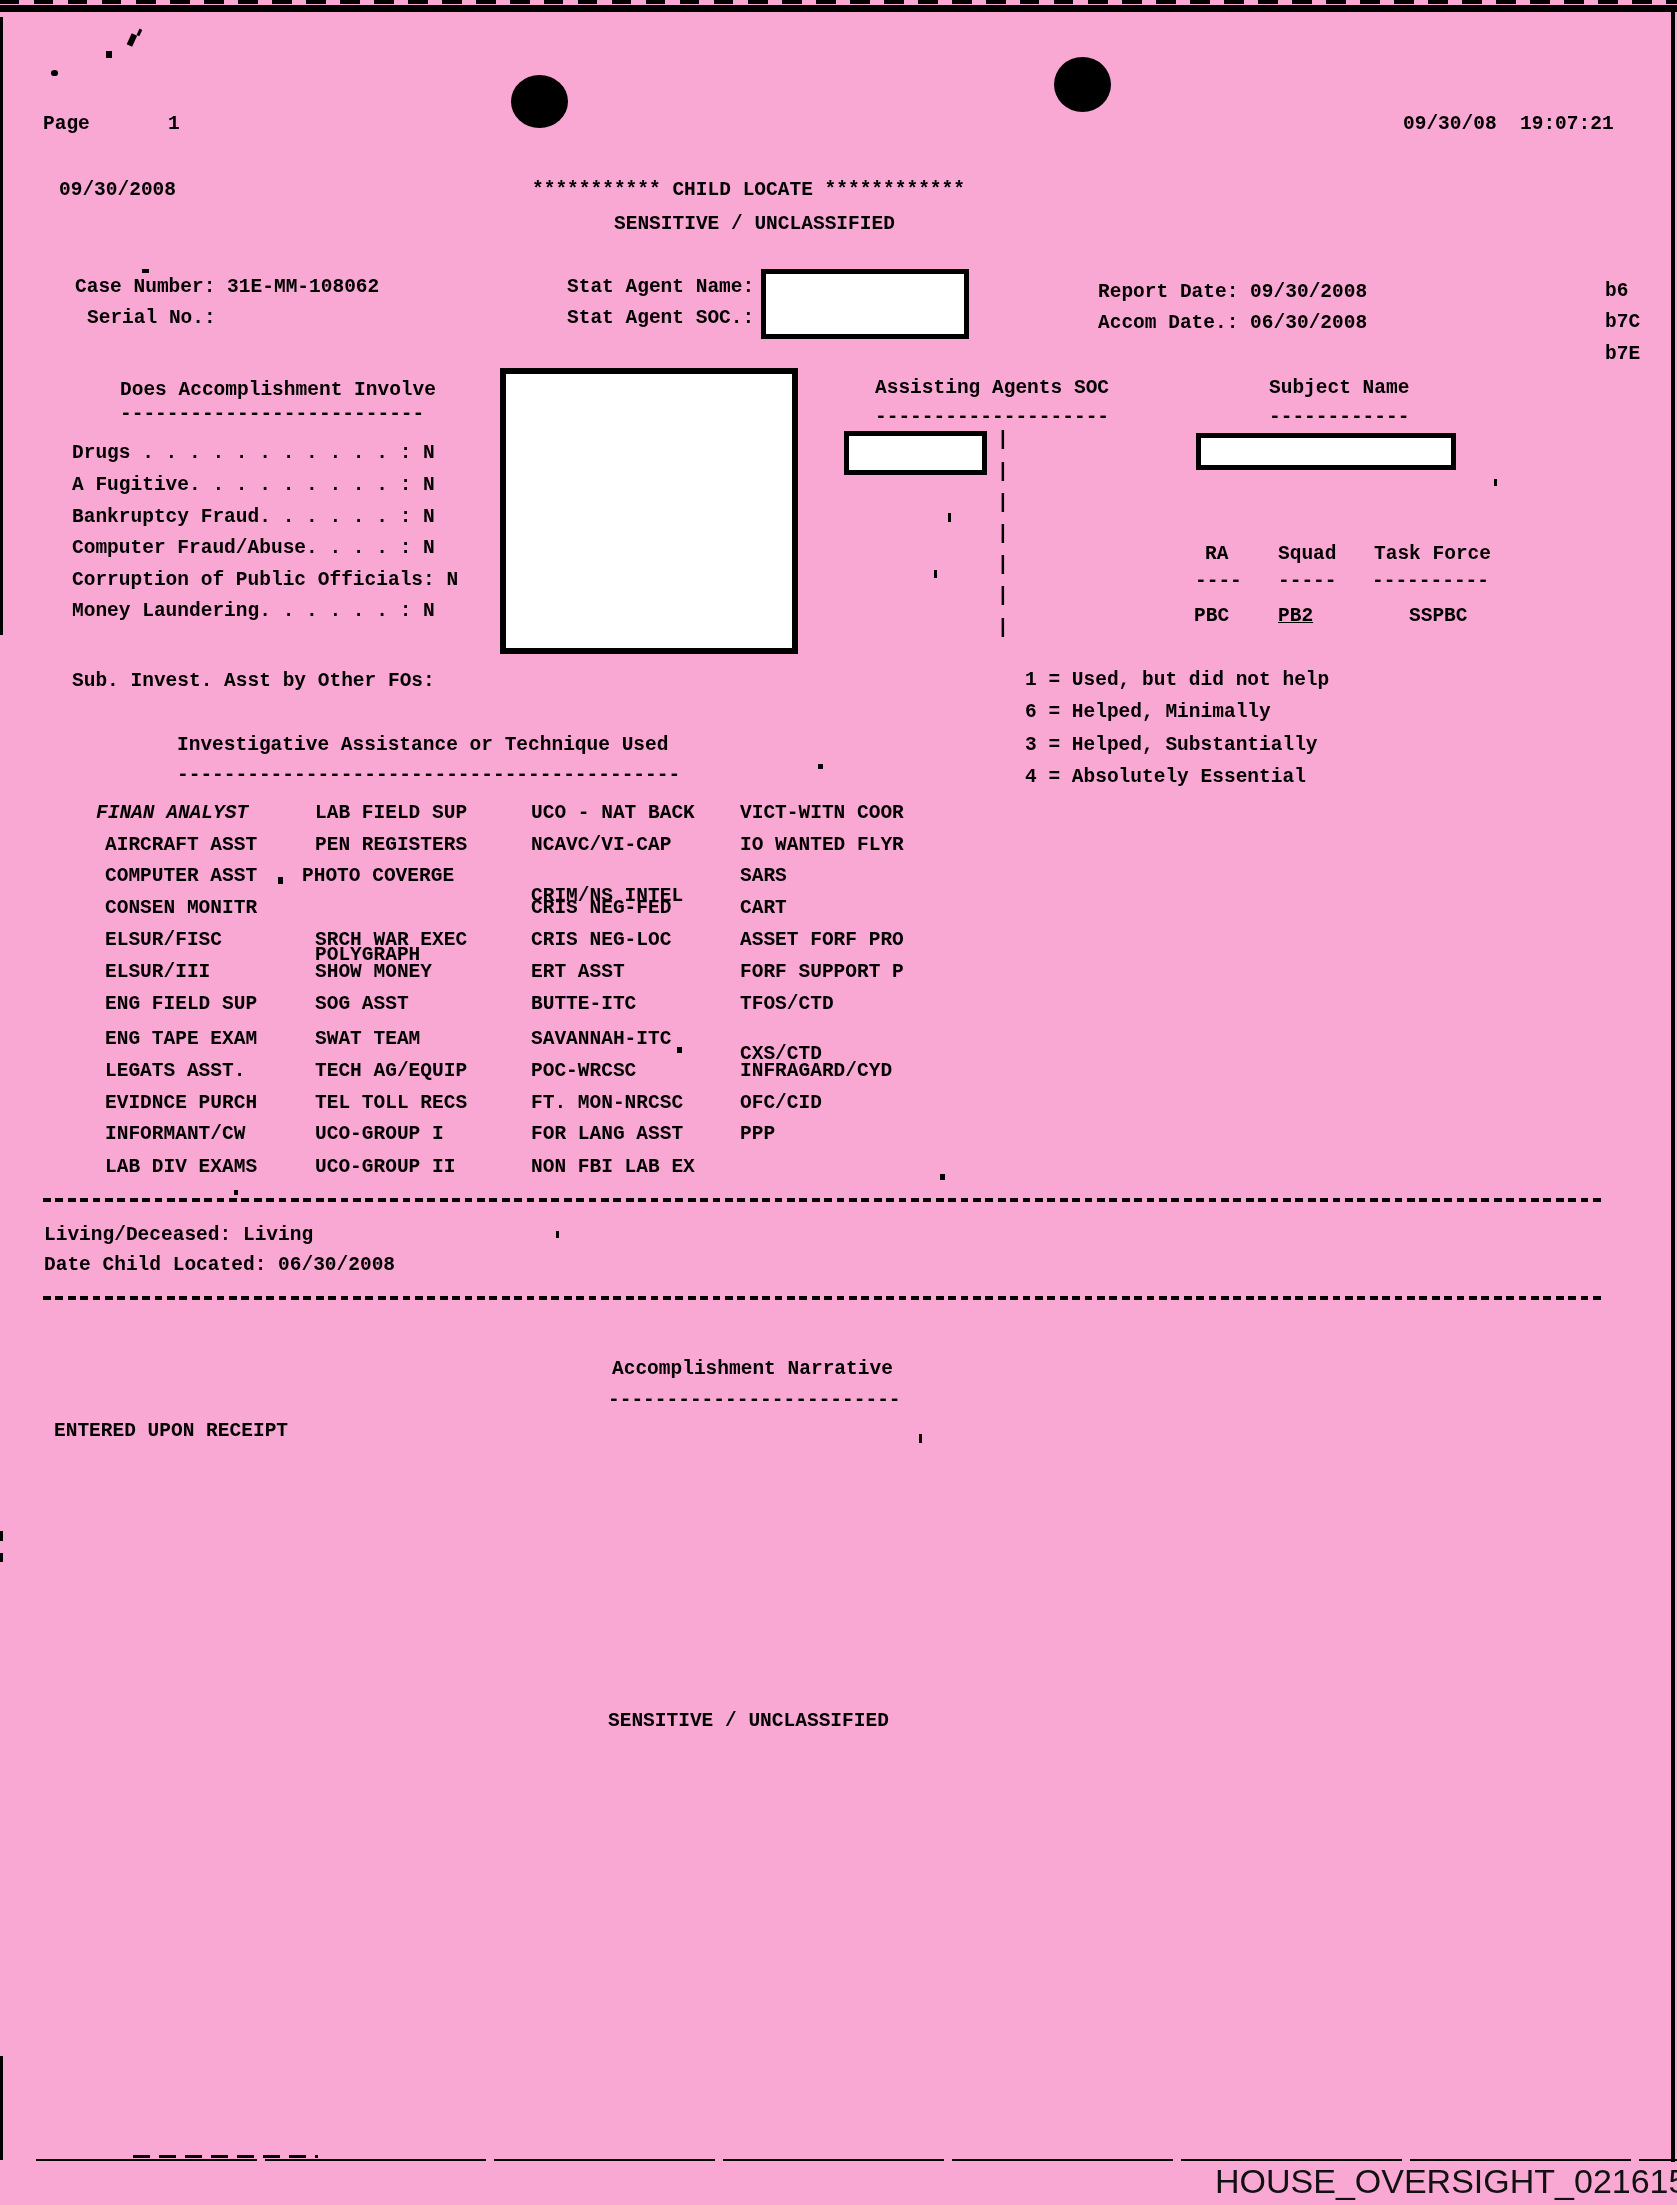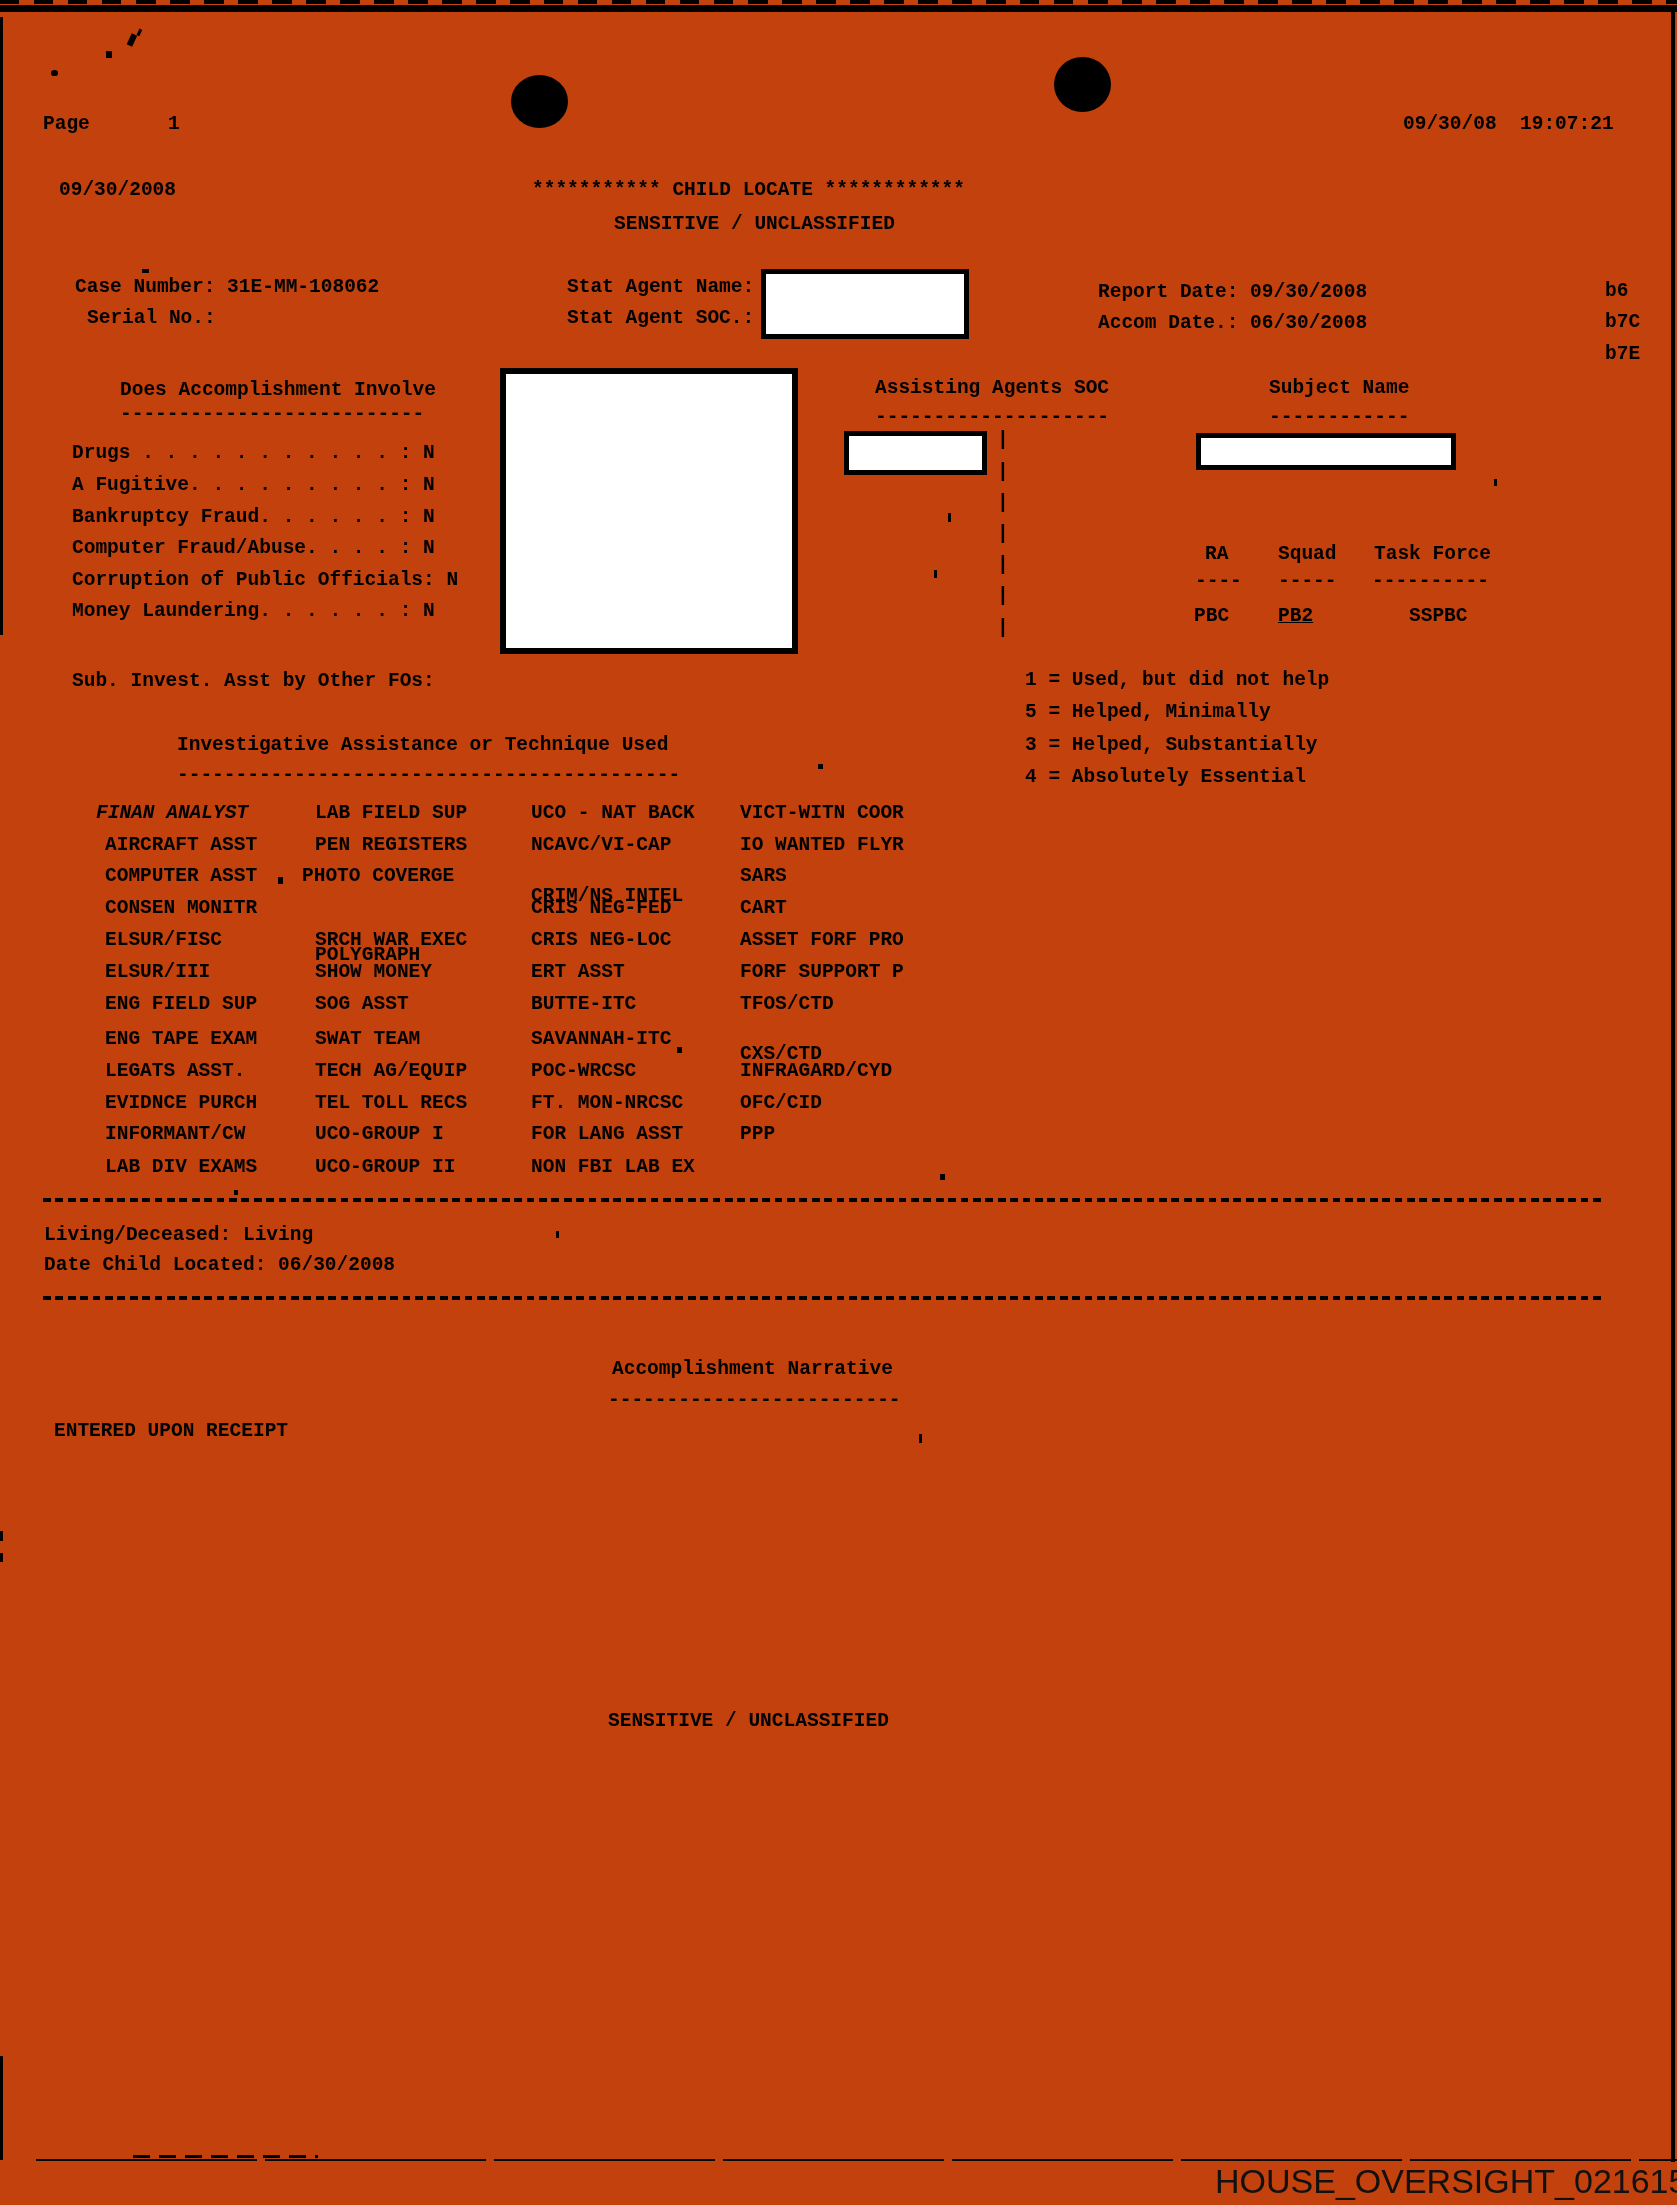--- a/index.html
+++ b/index.html
@@ -1,16 +1,16 @@
 <!DOCTYPE html>
 <html style="font-size:10.4px"><head>
 <meta charset="utf-8">
 <style>
   html,body{margin:0;padding:0;background:#fff;}
-  .page{position:relative;width:1678px;height:2205px;background:#c2410c;overflow:hidden;}
+  .page{position:relative;width:1678px;height:2205px;background:#f9a8d4;overflow:hidden;}
   .t{position:absolute;font:700 19.5px/22px "Liberation Mono","DejaVu Sans Mono",monospace;
      color:#000;white-space:pre;letter-spacing:0;}
   .box{position:absolute;border:5.2px solid #000;box-sizing:border-box;background:#fff;}
   .punch{position:absolute;background:#000;border-radius:50%;}
   .speck{position:absolute;background:#000;}
   .sepline{position:absolute;height:3.9px;
      background:repeating-linear-gradient(90deg,#000 0 7.8px,transparent 7.8px 12.4px);}
   .edge{position:absolute;background:#000;}
   .edge-top-dashes{left:0;top:0;width:1678px;height:3.9px;background:repeating-linear-gradient(90deg,#000 0 19.5px,transparent 19.5px 34px);}
   .edge-top-line{left:0;top:5.2px;width:1678px;height:6.5px;background:#000;}
@@ -106,21 +106,21 @@
   <span class="t" style="left:1374px;top:543px;">Task Force</span>
   <span class="t" style="left:1195px;top:570px;">----</span>
   <span class="t" style="left:1278px;top:570px;">-----</span>
   <span class="t" style="left:1372px;top:570px;">----------</span>
   <span class="t" style="left:1194px;top:605px;">PBC</span>
   <span class="t" style="left:1278px;top:605px;text-decoration:underline;">PB2</span>
   <span class="t" style="left:1409px;top:605px;">SSPBC</span>
 
   <span class="t" style="left:72px;top:670px;">Sub. Invest. Asst by Other FOs:</span>
   <span class="t" style="left:1025px;top:669px;">1 = Used, but did not help</span>
-  <span class="t" style="left:1025px;top:701px;">5 = Helped, Minimally</span>
+  <span class="t" style="left:1025px;top:701px;">6 = Helped, Minimally</span>
   <span class="t" style="left:1025px;top:734px;">3 = Helped, Substantially</span>
   <span class="t" style="left:1025px;top:766px;">4 = Absolutely Essential</span>
 
   <span class="t" style="left:177px;top:734px;">Investigative Assistance or Technique Used</span>
   <span class="t" style="left:177px;top:764px;">-------------------------------------------</span>
 
   <span class="t" style="left:96px;top:802px;font-style:italic;">FINAN ANALYST</span>
   <span class="t" style="left:315px;top:802px;">LAB FIELD SUP</span>
   <span class="t" style="left:531px;top:802px;">UCO - NAT BACK</span>
   <span class="t" style="left:740px;top:802px;">VICT-WITN COOR</span>

